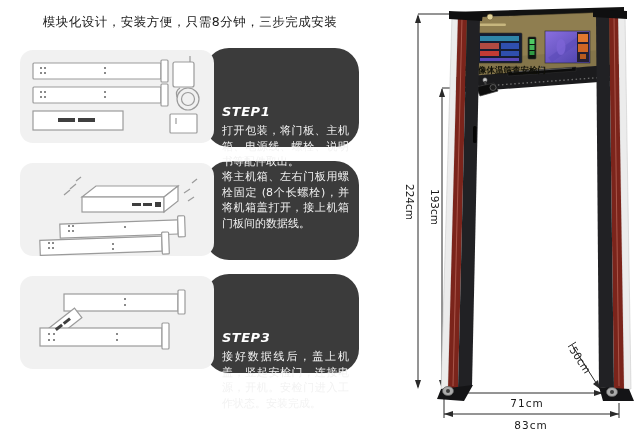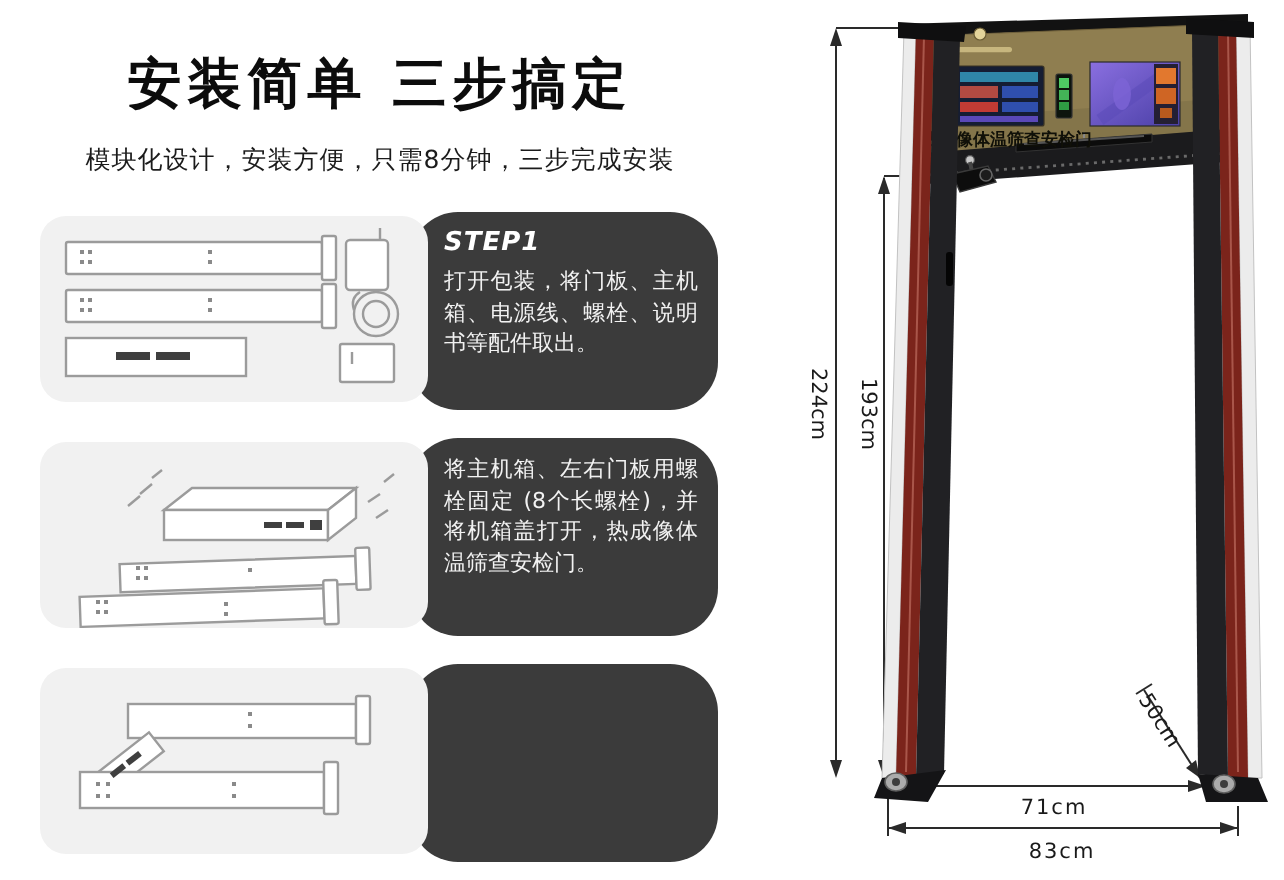--- a/index.html
+++ b/index.html
@@ -20,36 +20,35 @@
     font-family:"DejaVu Sans","Liberation Sans",sans-serif;color:var(--ink);
   }
   .left-col{position:absolute;left:18px;top:14px;width:344px;}
   .page-title{font-size:27px;font-weight:800;letter-spacing:3px;text-align:center;margin:10px 0 12px;color:#0c0c0c;}
   .page-subtitle{font-size:12.5px;font-weight:400;letter-spacing:.5px;text-align:center;color:#1b1b1b;margin-bottom:17px;}
   .step-row{position:relative;height:99px;margin-bottom:14px;}
   .step-dark{position:absolute;left:187px;right:3px;top:0;bottom:0;background:var(--step-box);border-radius:24px;}
   .step-panel{position:absolute;left:2px;top:2px;width:194px;height:93px;background:var(--panel-gray);border-radius:13px;z-index:2;}
   .step-panel svg{display:block;width:194px;height:93px;}
   .step-text{position:absolute;left:204px;right:13px;top:8px;color:#fff;z-index:3;}
-  .step-label{font-style:italic;font-weight:800;font-size:13px;letter-spacing:.5px;margin-bottom:4px;}
+  .step-label{font-style:italic;font-weight:800;font-size:13px;letter-spacing:.5px;margin-bottom:4px;margin-top:48px;}
   .step-body{font-size:11px;line-height:1.42;text-align:justify;color:#f2f2f2;}
   .gate-figure{position:absolute;left:400px;top:0;width:242px;height:440px;}
   .gate-figure svg{display:block;width:242px;height:440px;}
   .dim{stroke:#2a2a2a;stroke-width:1;fill:none;}
   .dimfill{fill:#2a2a2a;stroke:none;}
   .dimtext{font-family:"DejaVu Sans","Liberation Sans",sans-serif;font-size:10.5px;font-weight:500;fill:#1a1a1a;}
   .sketch{stroke:#9b9b9b;stroke-width:1.2;fill:#ffffff;}
   .sketch-dot{fill:#8a8a8a;stroke:none;}
   .sketch-dash{fill:#3f3f3f;stroke:none;}
 </style>
 </head>
 <body>
 
 <div class="left-col">
-  <h1 class="page-title">安装简单 三步搞定</h1>
   <div class="page-subtitle">模块化设计，安装方便，只需8分钟，三步完成安装</div>
 
   <div class="step-row">
     <div class="step-dark"></div>
     <div class="step-panel">
       <svg viewBox="0 0 194 93" aria-hidden="true">
         <g class="sketch">
           <rect x="13" y="13" width="128" height="16" rx="1"></rect>
             <rect x="141" y="10" width="7" height="22" rx="1"></rect>
           <rect x="13" y="37" width="128" height="16" rx="1"></rect>
@@ -126,21 +125,21 @@
           <rect x="28" y="79" width="2" height="2"></rect>
             <rect x="32" y="79" width="2" height="2"></rect>
             <rect x="28" y="84" width="2" height="2"></rect>
             <rect x="32" y="84" width="2" height="2"></rect>
           <rect x="92" y="80" width="2" height="2"></rect>
             <rect x="92" y="85" width="2" height="2"></rect>
         </g>
       </svg>
     </div>
     <div class="step-text">
-      <div class="step-body">将主机箱、左右门板用螺栓固定 (8个长螺栓)，并将机箱盖打开，热成像体温筛查安检门。</div>
+      <div class="step-body">将主机箱、左右门板用螺栓固定 (8个长螺栓)，并将机箱盖打开，接上机箱门板间的数据线。</div>
     </div>
   </div>
 
   <div class="step-row">
     <div class="step-dark"></div>
     <div class="step-panel">
       <svg viewBox="0 0 194 93" aria-hidden="true">
         <g class="sketch">
           <rect x="44" y="18" width="114" height="17"></rect>
             <rect x="158" y="14" width="7" height="24" rx="1"></rect>
@@ -158,20 +157,24 @@
           <rect x="104" y="22" width="2" height="2"></rect>
             <rect x="104" y="28" width="2" height="2"></rect>
           <rect x="28" y="57" width="2" height="2"></rect>
             <rect x="33" y="57" width="2" height="2"></rect>
             <rect x="28" y="63" width="2" height="2"></rect>
             <rect x="33" y="63" width="2" height="2"></rect>
           <rect x="96" y="57" width="2" height="2"></rect>
             <rect x="96" y="63" width="2" height="2"></rect>
         </g>
       </svg>
+    </div>
+    <div class="step-text">
+      <div class="step-label">STEP3</div>
+      <div class="step-body">接好数据线后，盖上机盖，竖起安检门，连接电源，开机。安检门进入工作状态。安装完成。</div>
     </div>
   </div>
 </div>
 
 <div class="gate-figure">
   <svg viewBox="0 0 242 440">
     <defs>
       <linearGradient id="thermal" x1="0" y1="0" x2="1" y2="1">
         <stop offset="0" stop-color="#8a6fe0"></stop>
           <stop offset="1" stop-color="#4a3fa6"></stop>

